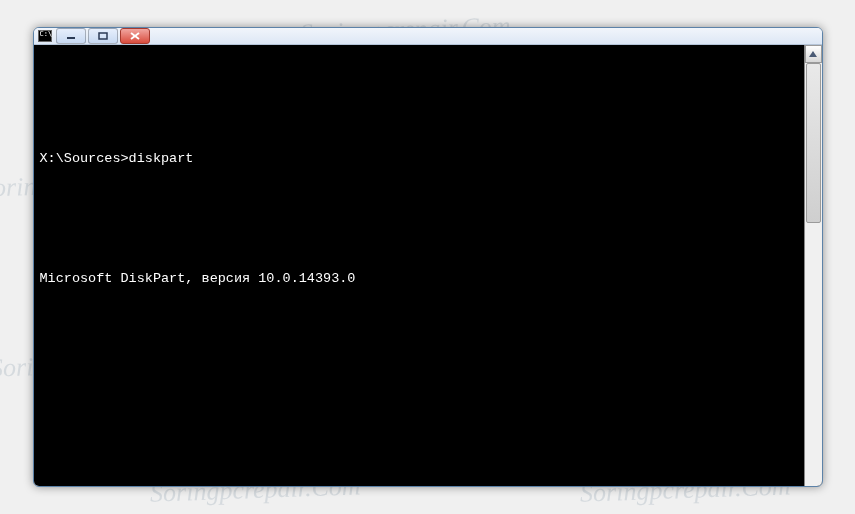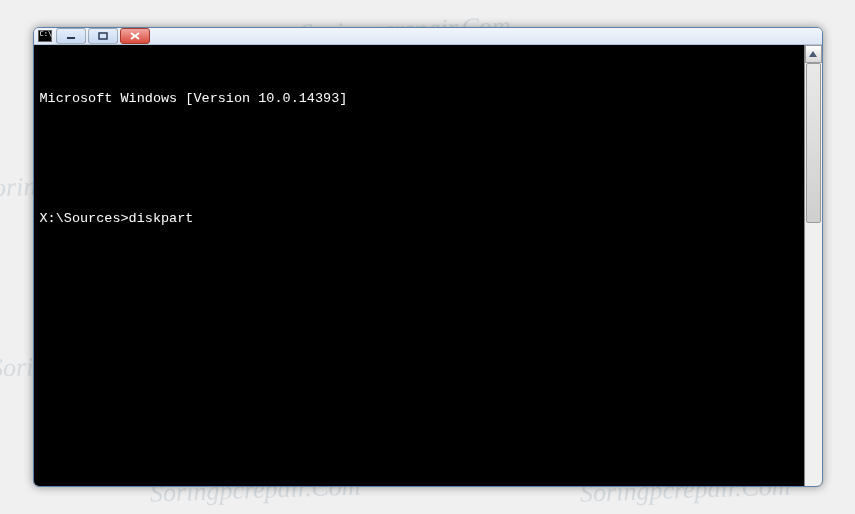--- a/index.html
+++ b/index.html
@@ -170,24 +170,24 @@
           <div class="winbtn close">
             <svg width="10" height="8">
                 <line x1="1" y1="1" x2="9" y2="7" stroke="#fff" stroke-width="1.8"></line>
                 <line x1="9" y1="1" x2="1" y2="7" stroke="#fff" stroke-width="1.8"></line>
               </svg>
           </div>
         </div>
       </div>
       <div class="client">
         <div class="terminal">
-          <span class="line">Microsoft Windows [Version 10.0.14393]</span>
           <span class="line"></span>
           <span class="line">X:\Sources&gt;diskpart</span>
           <span class="line"></span>
+          <span class="line">Microsoft DiskPart, версия 10.0.14393.0</span>
           <span class="line"></span>
           
           
           
           
           
           
           
           
           

